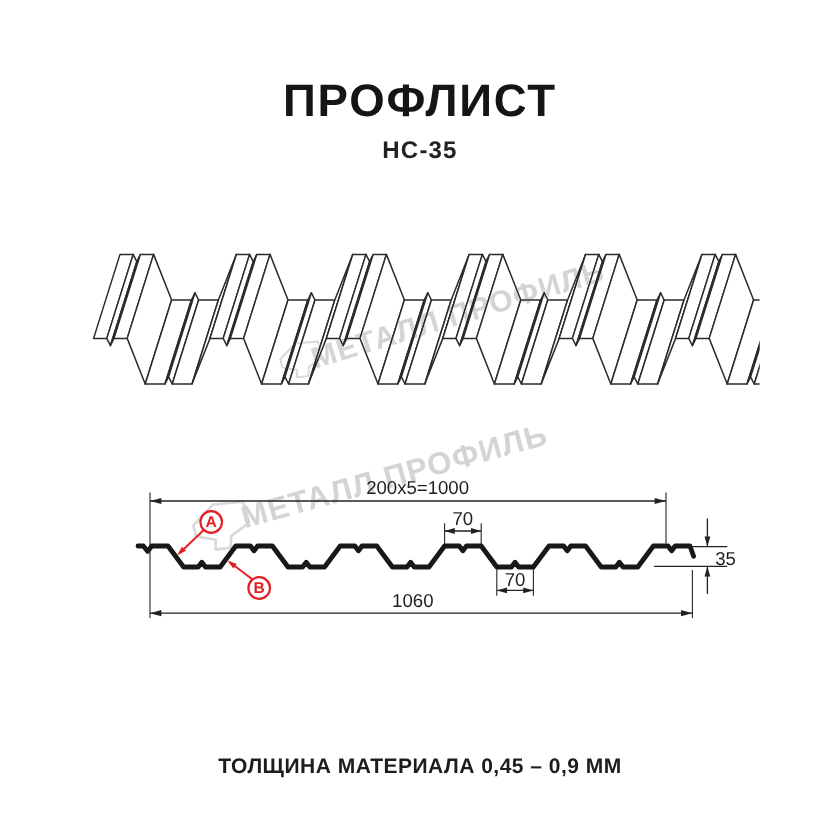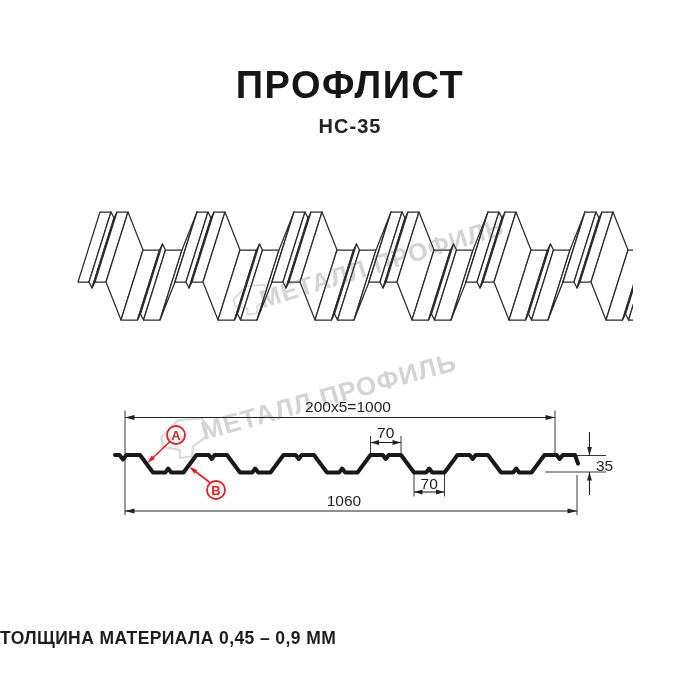--- a/index.html
+++ b/index.html
@@ -31,21 +31,21 @@
   #wmLogo2{left:151px;top:404px;width:64px;height:48px;z-index:1;}
   .logo-path{fill:none;stroke:#d9d9d9;stroke-width:4;stroke-linejoin:round;}
   
   #xsec{position:absolute;left:80px;top:388px;width:545px;height:122px;z-index:2;}
   #xsec text.dim{font-size:15.5px;fill:var(--ink);text-anchor:middle;}
   #xsec text.dim-left{text-anchor:start;}
   #xsecProfile{fill:none;stroke:#181818;stroke-width:4;stroke-linejoin:round;stroke-linecap:round;}
   .callout-circle{fill:#fff;stroke:var(--red);stroke-width:1.8;}
   .callout-letter{font-size:13px;font-weight:700;fill:var(--red);text-anchor:middle;}
   
-  footer{position:absolute;left:0;top:616px;width:700px;text-align:left;
+  footer{position:absolute;left:0;top:616px;width:700px;text-align:center;
     font-size:17.5px;font-weight:600;letter-spacing:.4px;color:#1d1d1d;}
 </style>
 </head>
 <body>
 
 <div class="canvas">
 
   <header>
     <h1>ПРОФЛИСТ</h1>
     <div class="subtitle">НС-35</div>

